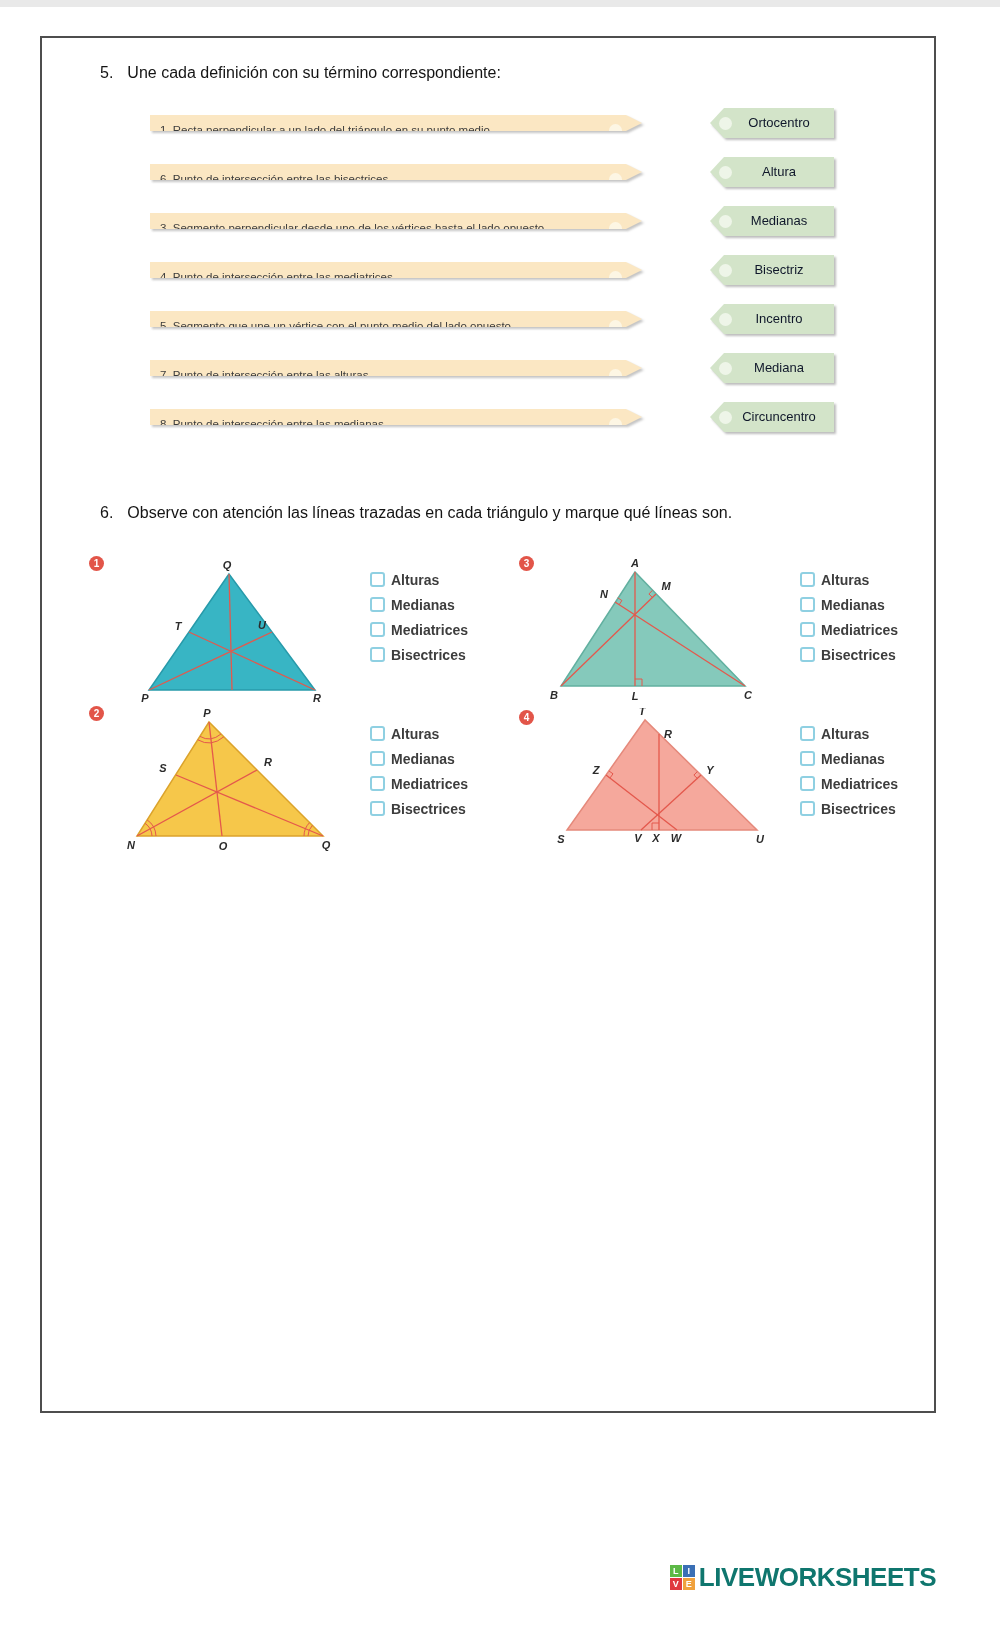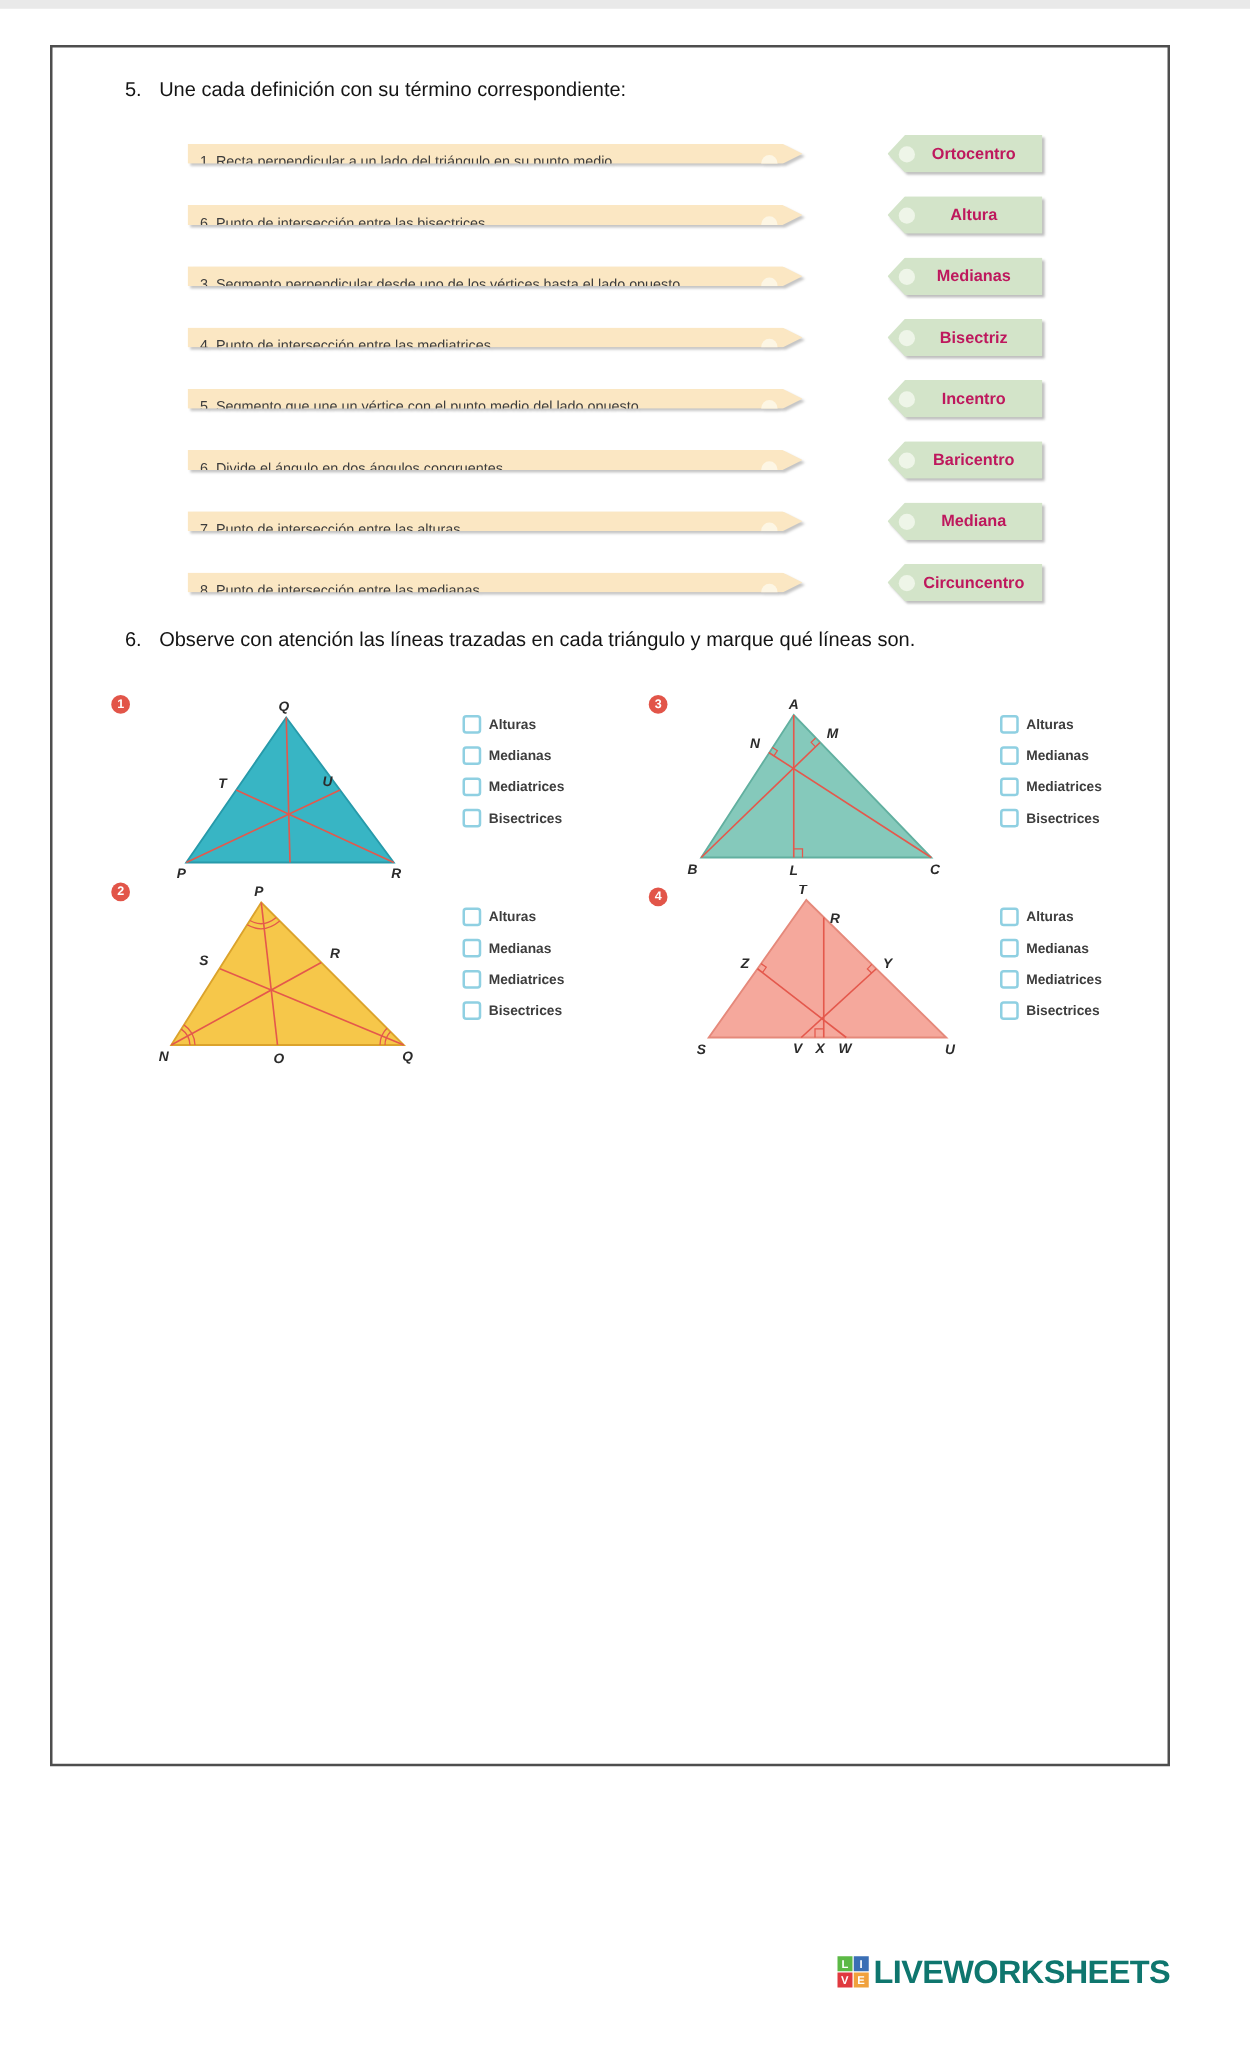--- a/index.html
+++ b/index.html
@@ -36,21 +36,21 @@
   .dot-cream { right:20px; background:#fdf6e4; }
 
   .tag-wrap { filter:drop-shadow(2px 2px 1px rgba(90,90,90,0.4)); }
   .term-tag {
     position:relative; width:124px; height:30px; background:#d3e4c9;
     clip-path:polygon(14px 0, 100% 0, 100% 100%, 14px 100%, 0 50%);
     text-align:center;
   }
   .term-text {
     display:block; padding-left:14px; line-height:30px;
-    font-size:13px; font-weight:bold; color:#be185d;
+    font-size:13px; font-weight:normal; color:#0f172a;
   }
   .dot-green { left:9px; background:#eef5e8; }
 
   
   .figure-block { position:absolute; width:430px; height:150px; }
   #fb1 { left:45px; top:512px; }
   #fb3 { left:475px; top:512px; }
   #fb2 { left:45px; top:660px; }
   #fb4 { left:475px; top:660px; }
 
@@ -70,21 +70,21 @@
 
   .tri-svg text {
     font-family:"Liberation Sans", sans-serif; font-style:italic; font-weight:bold;
     font-size:11px; fill:#2b2b2b; text-anchor:middle;
   }
 
   .cb-col { position:absolute; left:283px; top:22px; }
   #fb2 .cb-col, #fb4 .cb-col { top:28px; }
   .cb-row { display:flex; align-items:center; height:15px; margin-bottom:10px; }
   .cb-box { width:15px; height:15px; border:2px solid #8fd0e2; border-radius:3px; background:#fff; flex:0 0 auto; }
-  .cb-label { margin-left:6px; font-size:11px; font-weight:bold; color:#3d3d3d; }
+  .cb-label { margin-left:6px; font-size:14px; font-weight:bold; color:#3d3d3d; }
 
   
   .logo { position:absolute; top:1562px; right:64px; display:flex; align-items:center; gap:4px; }
   .logo-grid { display:grid; grid-template-columns:12px 12px; grid-template-rows:12px 12px; gap:1px; }
   .logo-cell { color:#fff; font-size:9px; font-weight:bold; display:flex; align-items:center; justify-content:center; font-style:normal; }
   .lc-l { background:#5cb946; } .lc-i { background:#3a6fb5; }
   .lc-v { background:#e0393f; } .lc-e { background:#f0a13d; }
   .logo-text { font-size:26px; font-weight:bold; color:#0f766e; letter-spacing:-0.5px; }
 </style>
 </head>
@@ -169,34 +169,20 @@
       </div>
         </div>
       <div class="tag-wrap">
           <div class="term-tag">
         <span class="dot dot-green"></span>
         <span class="term-text">Incentro</span>
       </div>
         </div>
     </div>
 
-    <div class="match-row">
-      <div class="banner-wrap">
-          <div class="def-banner">
-        <span class="def-text">6. Divide el ángulo en dos ángulos congruentes.</span>
-        <span class="dot dot-cream"></span>
-      </div>
-        </div>
-      <div class="tag-wrap">
-          <div class="term-tag">
-        <span class="dot dot-green"></span>
-        <span class="term-text">Baricentro</span>
-      </div>
-        </div>
-    </div>
 
     <div class="match-row">
       <div class="banner-wrap">
           <div class="def-banner">
         <span class="def-text">7. Punto de intersección entre las alturas.</span>
         <span class="dot dot-cream"></span>
       </div>
         </div>
       <div class="tag-wrap">
           <div class="term-tag">

